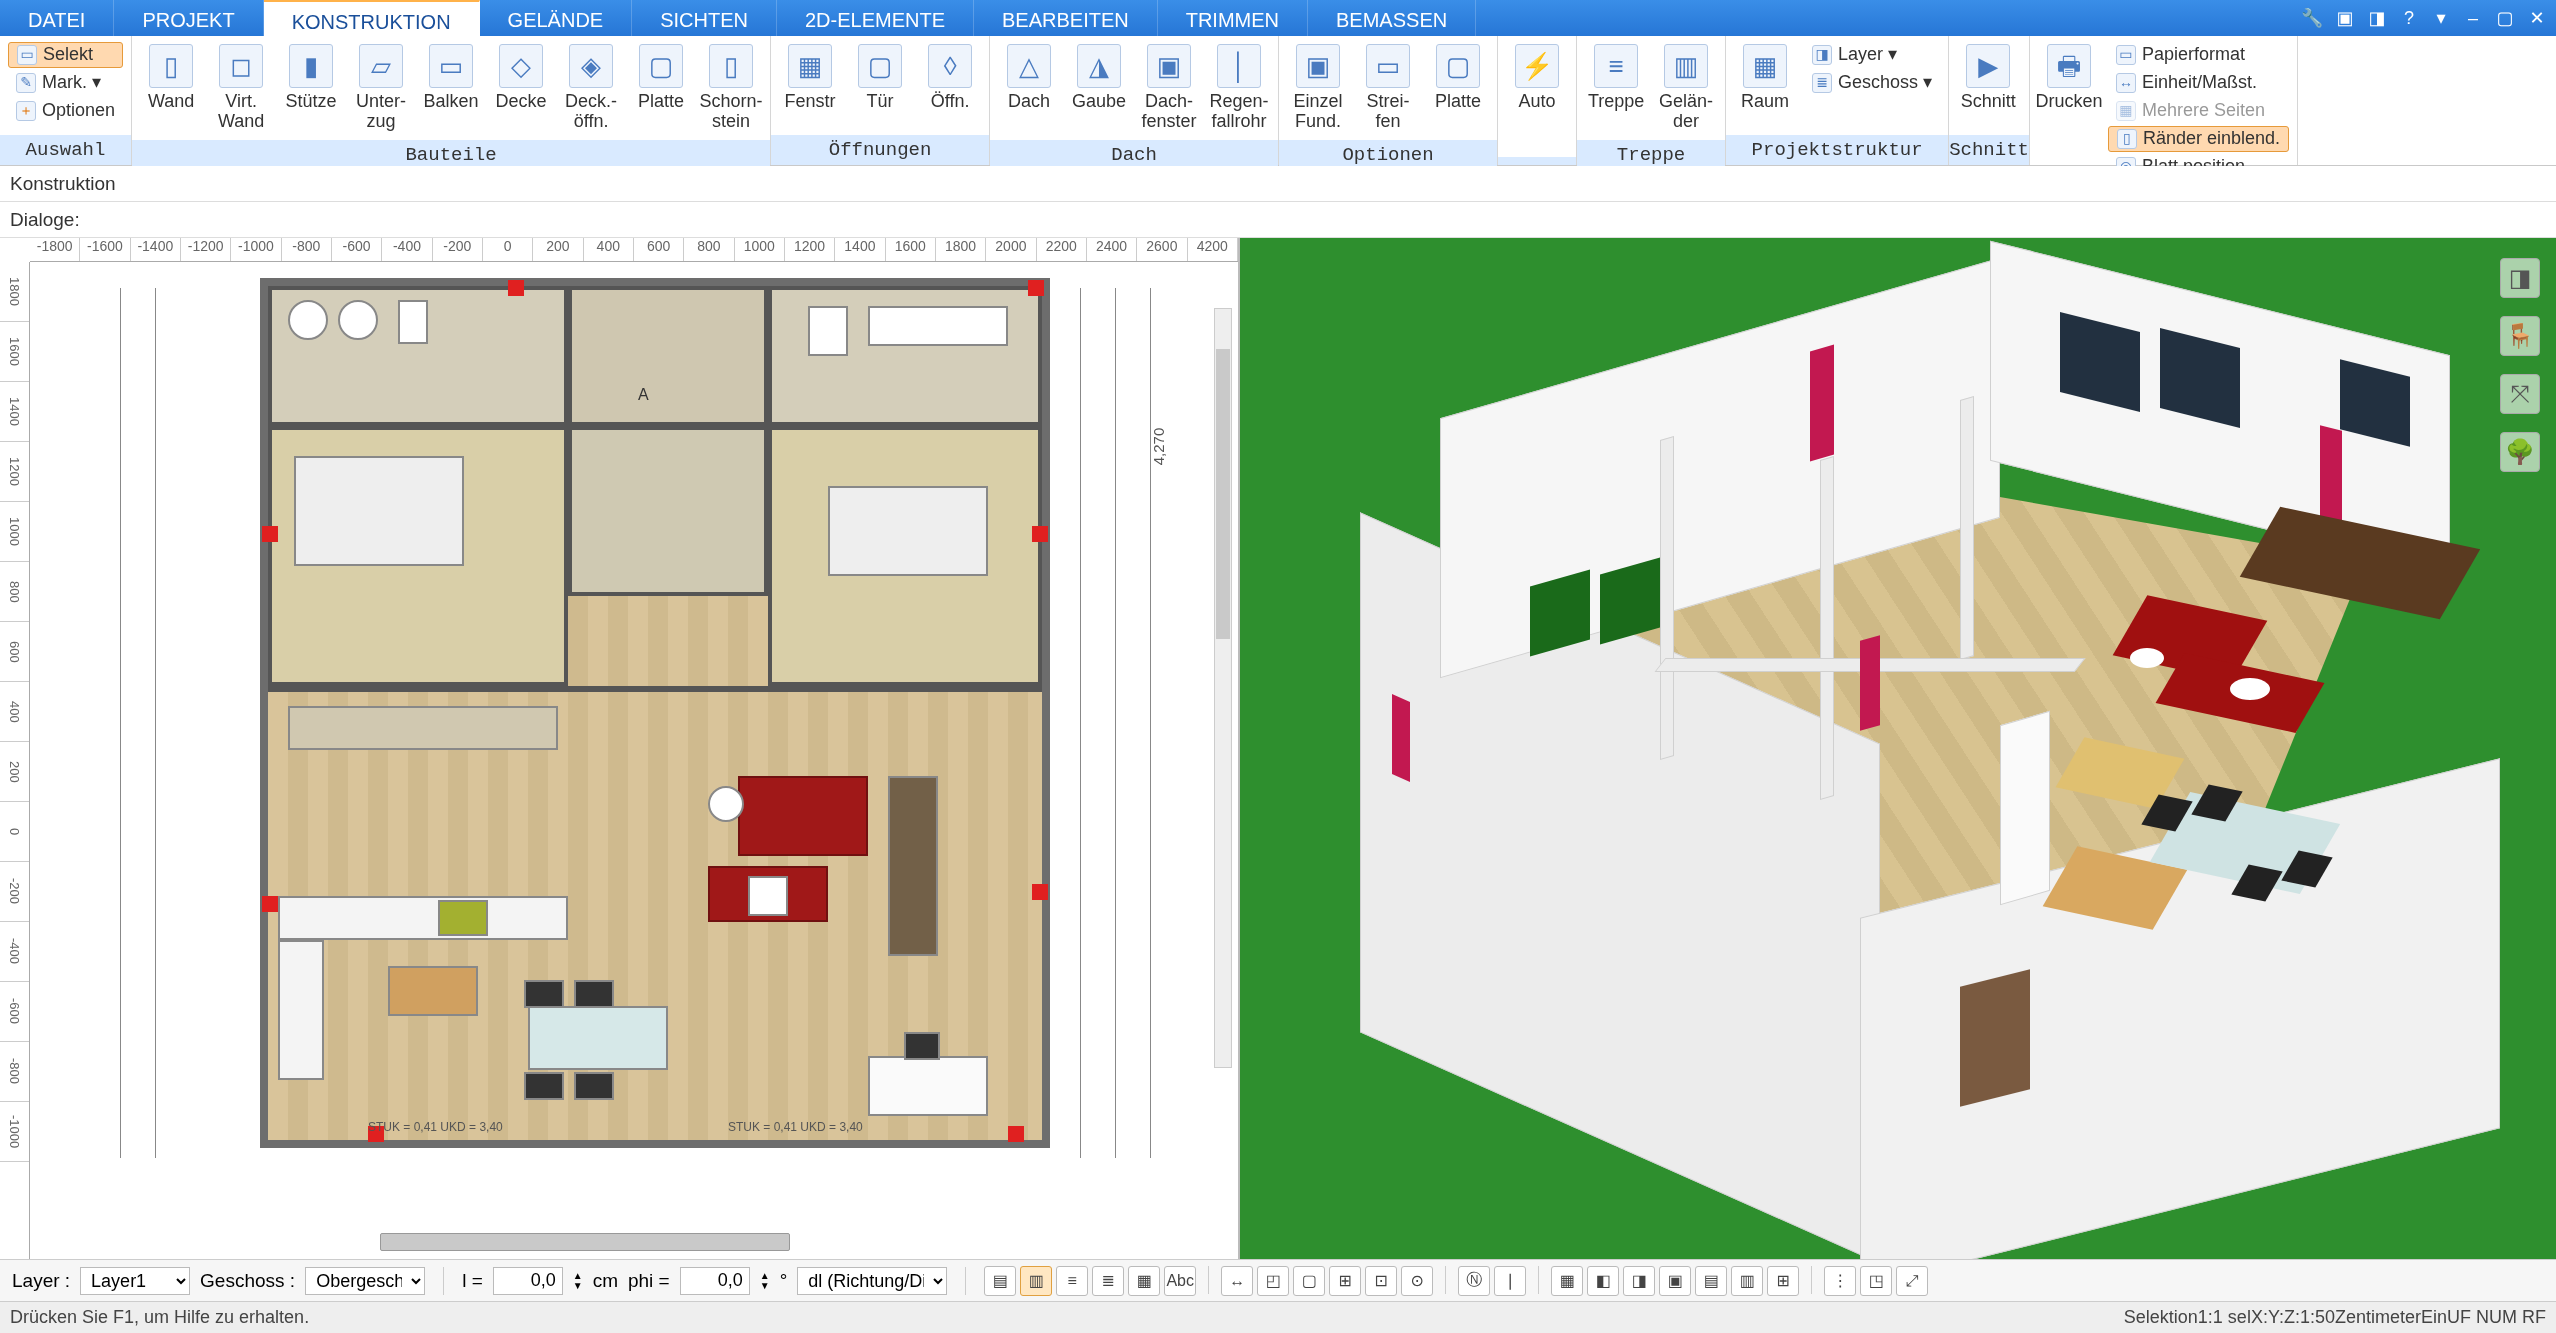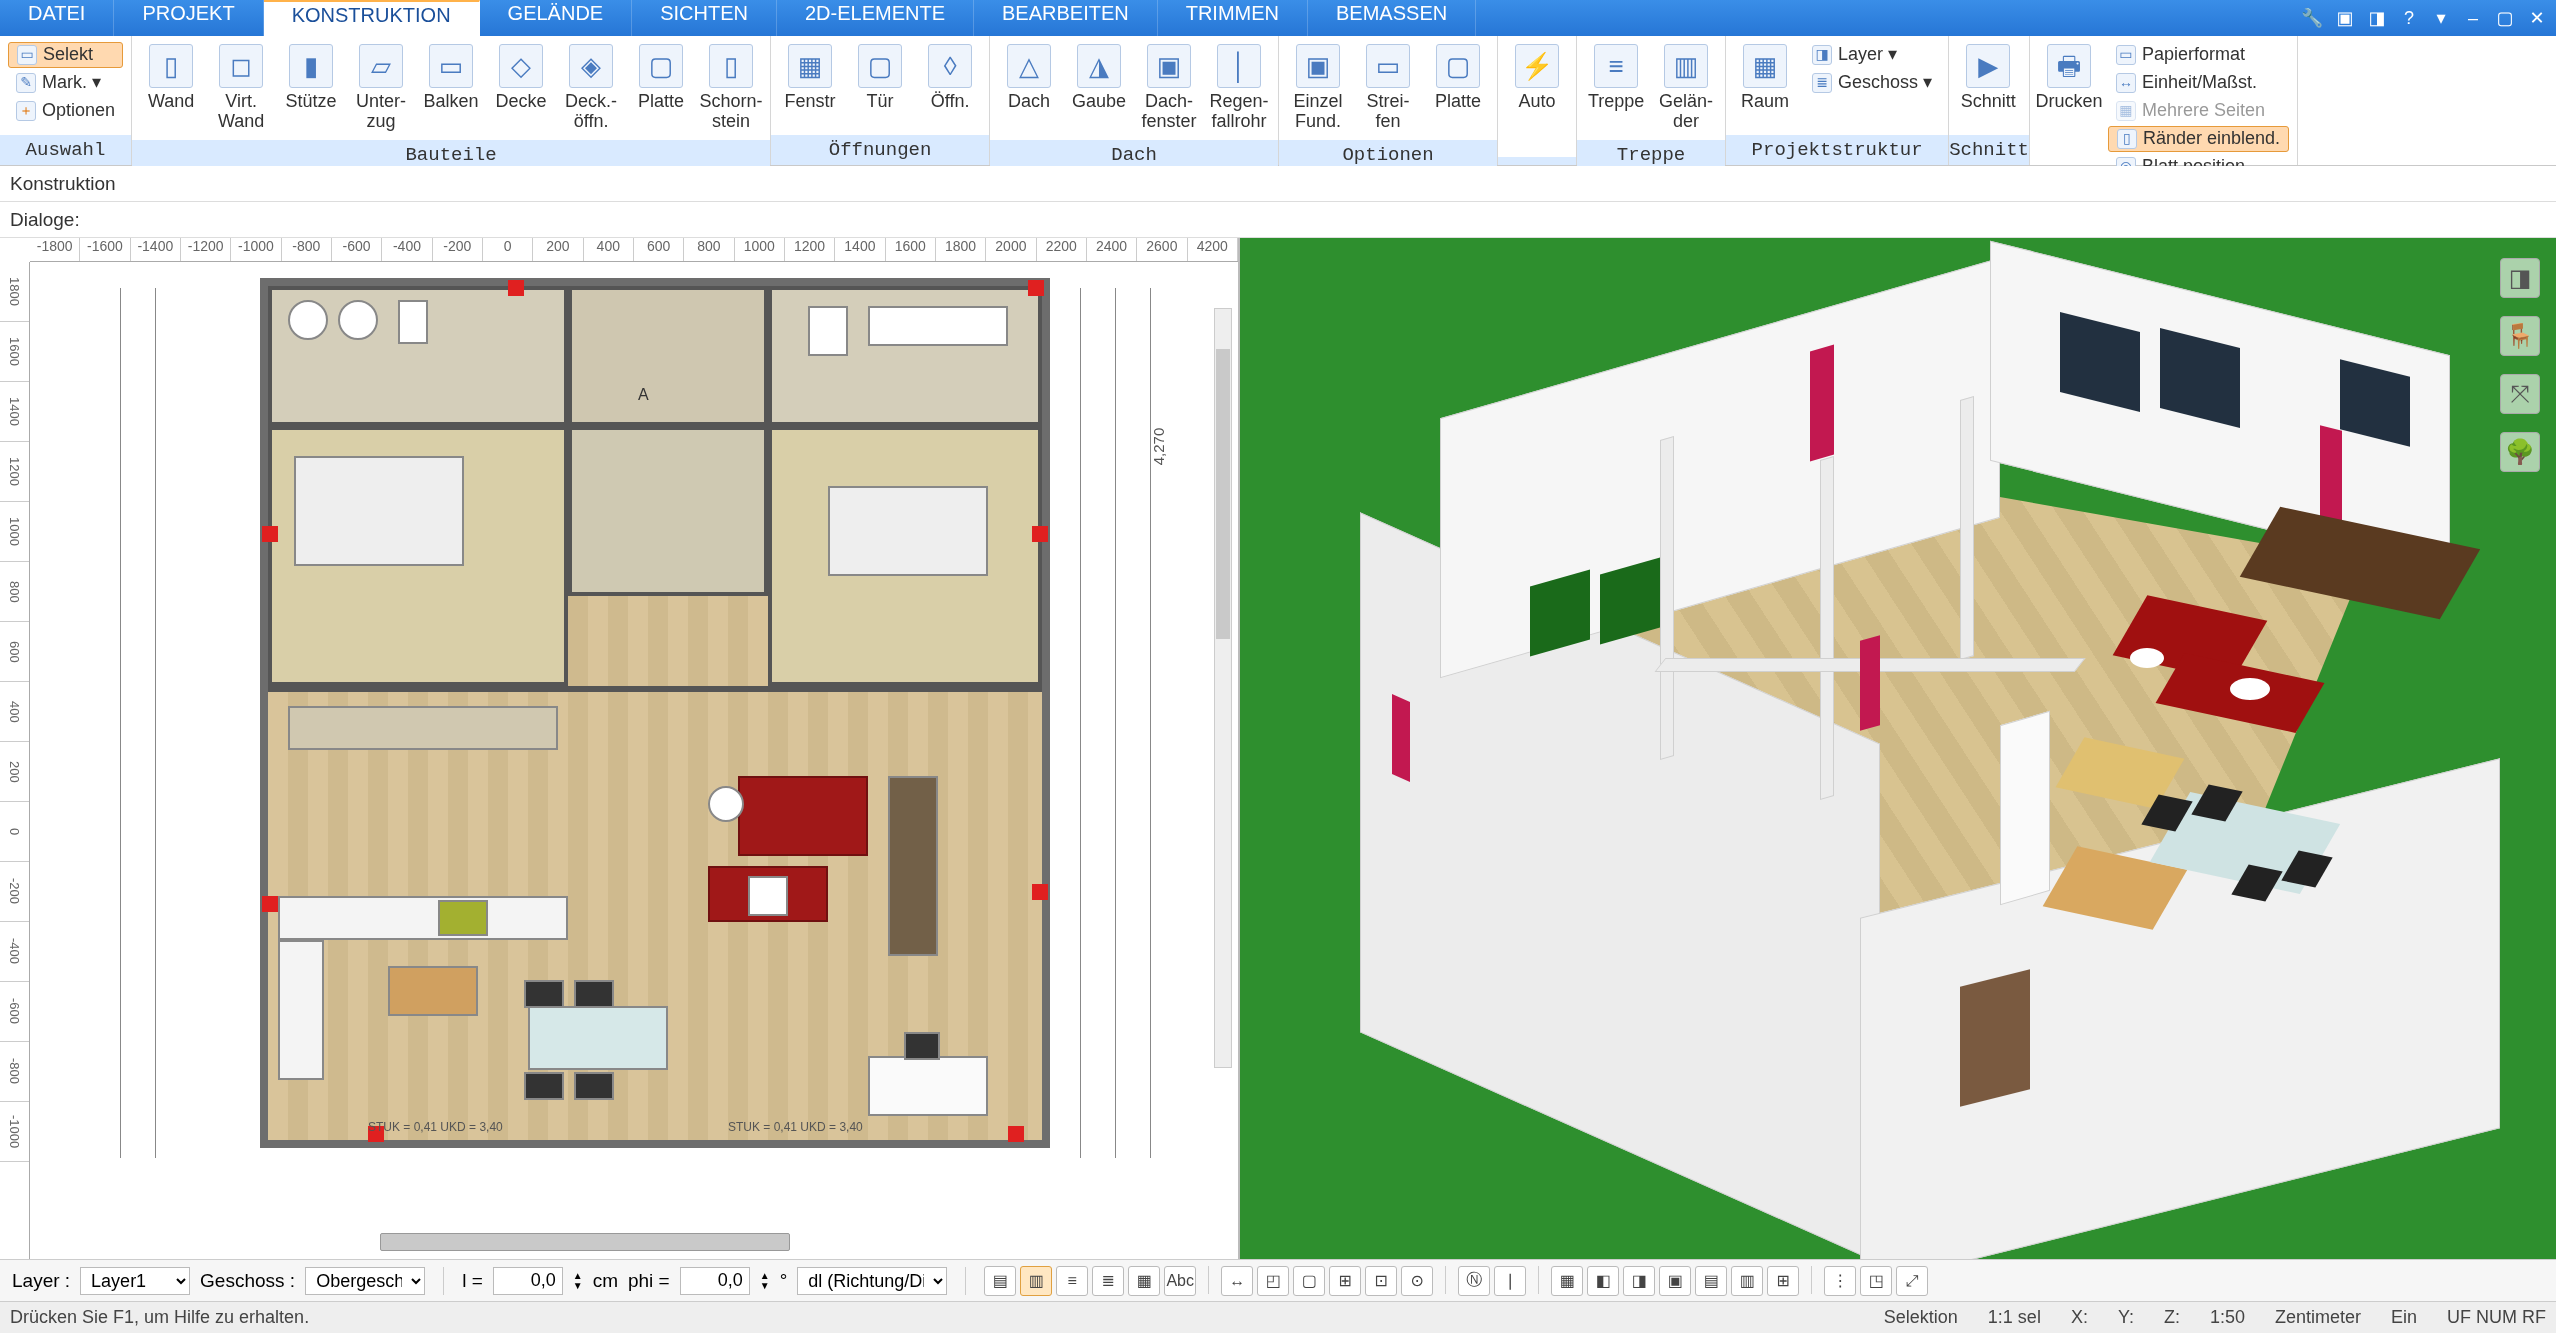--- a/index.html
+++ b/index.html
@@ -1,20 +1,20 @@
 <!DOCTYPE html>
 <html><head>
 <meta charset="utf-8">
 <style>
 * { margin: 0; padding: 0; box-sizing: border-box; font-family: "Segoe UI", Tahoma, sans-serif; }
 body { width: 2556px; height: 1333px; background: #f0f0f0; overflow: hidden; font-size: 19px; display: flex; flex-direction: column; }
 
 
 .menubar { height: 36px; background: linear-gradient(#3a8ee8, #2676d6); display: flex; align-items: stretch; color: #fff; font-size: 20px; }
-.menubar .tab { padding: 2px 28px; cursor: pointer; border-right: 1px solid rgba(255,255,255,.2); }
+.menubar .tab { padding: 9px 28px; cursor: pointer; border-right: 1px solid rgba(255,255,255,.2); }
 .menubar .tab.active { background: #fff; color: #1a4f9a; border-top: 2px solid #ffb24a; }
 .menubar .spacer { flex: 1; }
 .titlebar-icons { display: flex; align-items: center; gap: 6px; padding-right: 6px; }
 .titlebar-icons span { width: 26px; height: 26px; display: inline-flex; align-items: center; justify-content: center; font-size: 18px; }
 
 
 .ribbon { background: #fff; border-bottom: 1px solid #c9c9c9; display: flex; height: 130px; }
 .ribbon-group { border-right: 1px solid #d6d6d6; display: flex; flex-direction: column; }
 .ribbon-group .items { flex: 1; display: flex; align-items: flex-start; padding: 4px 6px; gap: 4px; }
 .ribbon-group .label { background: #d9eaff; text-align: center; font-size: 19px; padding: 4px 0; color: #333; font-family: Liberation Mono, monospace; }
@@ -75,21 +75,21 @@
 
 
 .optbar { height: 42px; background: #f6f6f6; border-top: 1px solid #ccc; display: flex; align-items: center; padding: 0 12px; font-size: 19px; gap: 10px; }
 .optbar input, .optbar select { height: 28px; border: 1px solid #bbb; padding: 0 6px; font-size: 18px; background: #fff; }
 .optbar .sep { width: 1px; height: 28px; background: #ccc; margin: 0 8px; }
 .icon-row { display: flex; gap: 4px; }
 .icon-row .ib { width: 32px; height: 30px; background: #fff; border: 1px solid #bbb; border-radius: 3px; display: flex; align-items: center; justify-content: center; font-size: 16px; color: #444; cursor: pointer; }
 .icon-row .ib.active { background: #ffe7c2; border-color: #e0a040; }
 
 
-.status { height: 32px; background: #eee; border-top: 1px solid #ccc; display: flex; align-items: center; padding: 0 10px; font-size: 18px; color: #444; gap: 30px; }
+.status { height: 32px; background: #eee; border-top: 1px solid #ccc; display: flex; align-items: center; padding: 0 10px; font-size: 18px; color: #444; }
 .status .f { flex: 1; }
 </style>
 </head>
 <body>
 
 <div class="menubar">
   <div class="tab">DATEI</div>
   <div class="tab">PROJEKT</div>
   <div class="tab active">KONSTRUKTION</div>
   <div class="tab">GELÄNDE</div>

